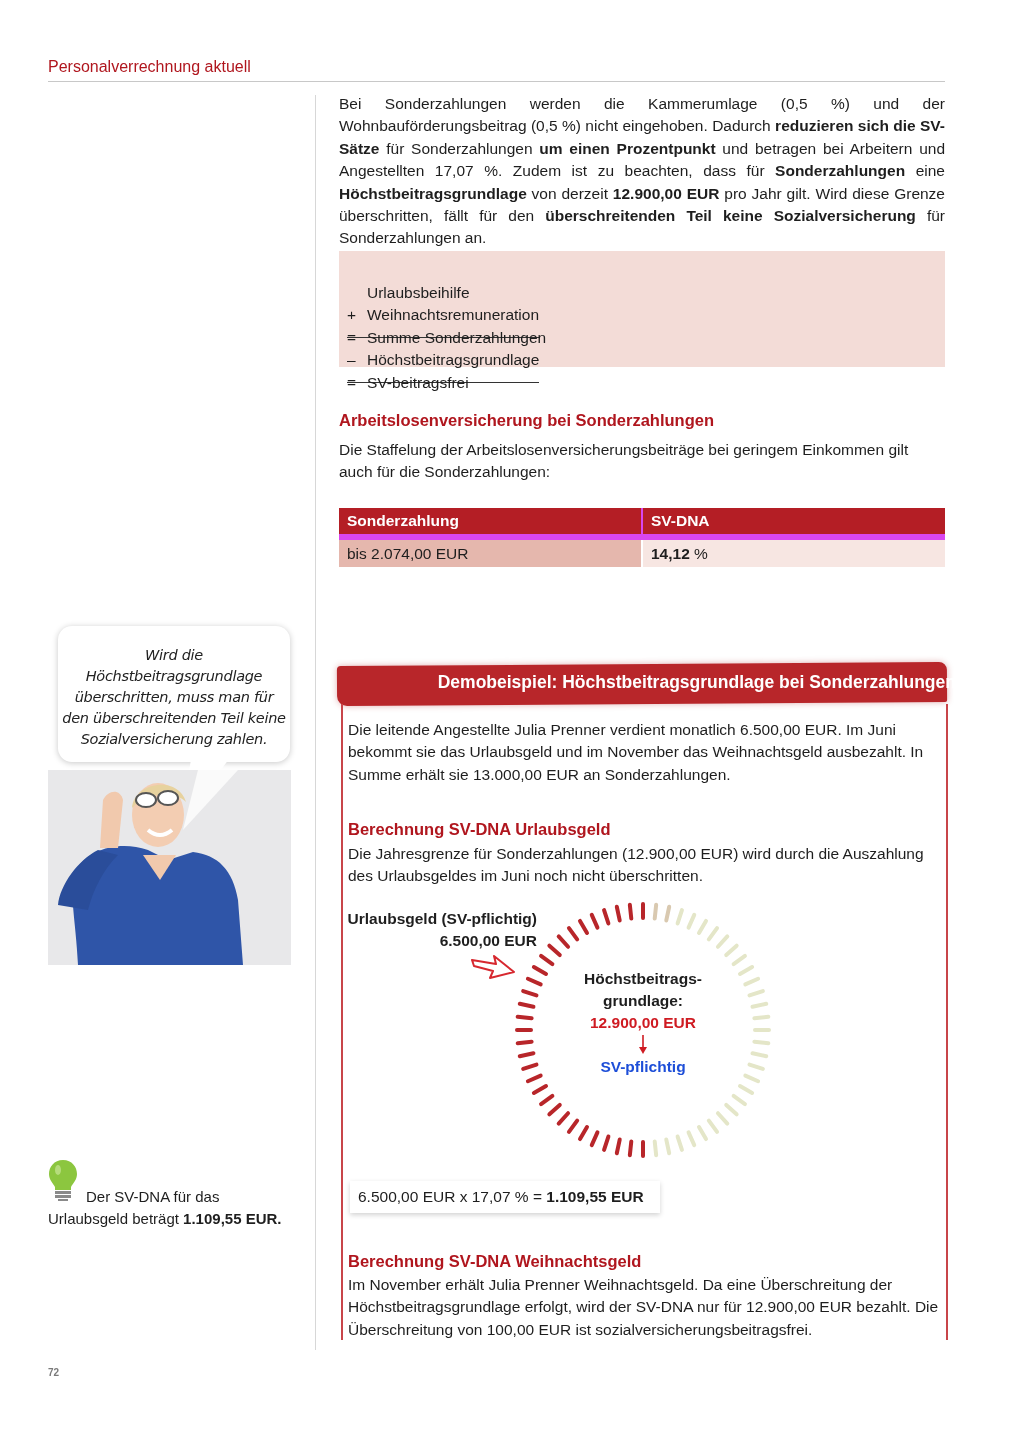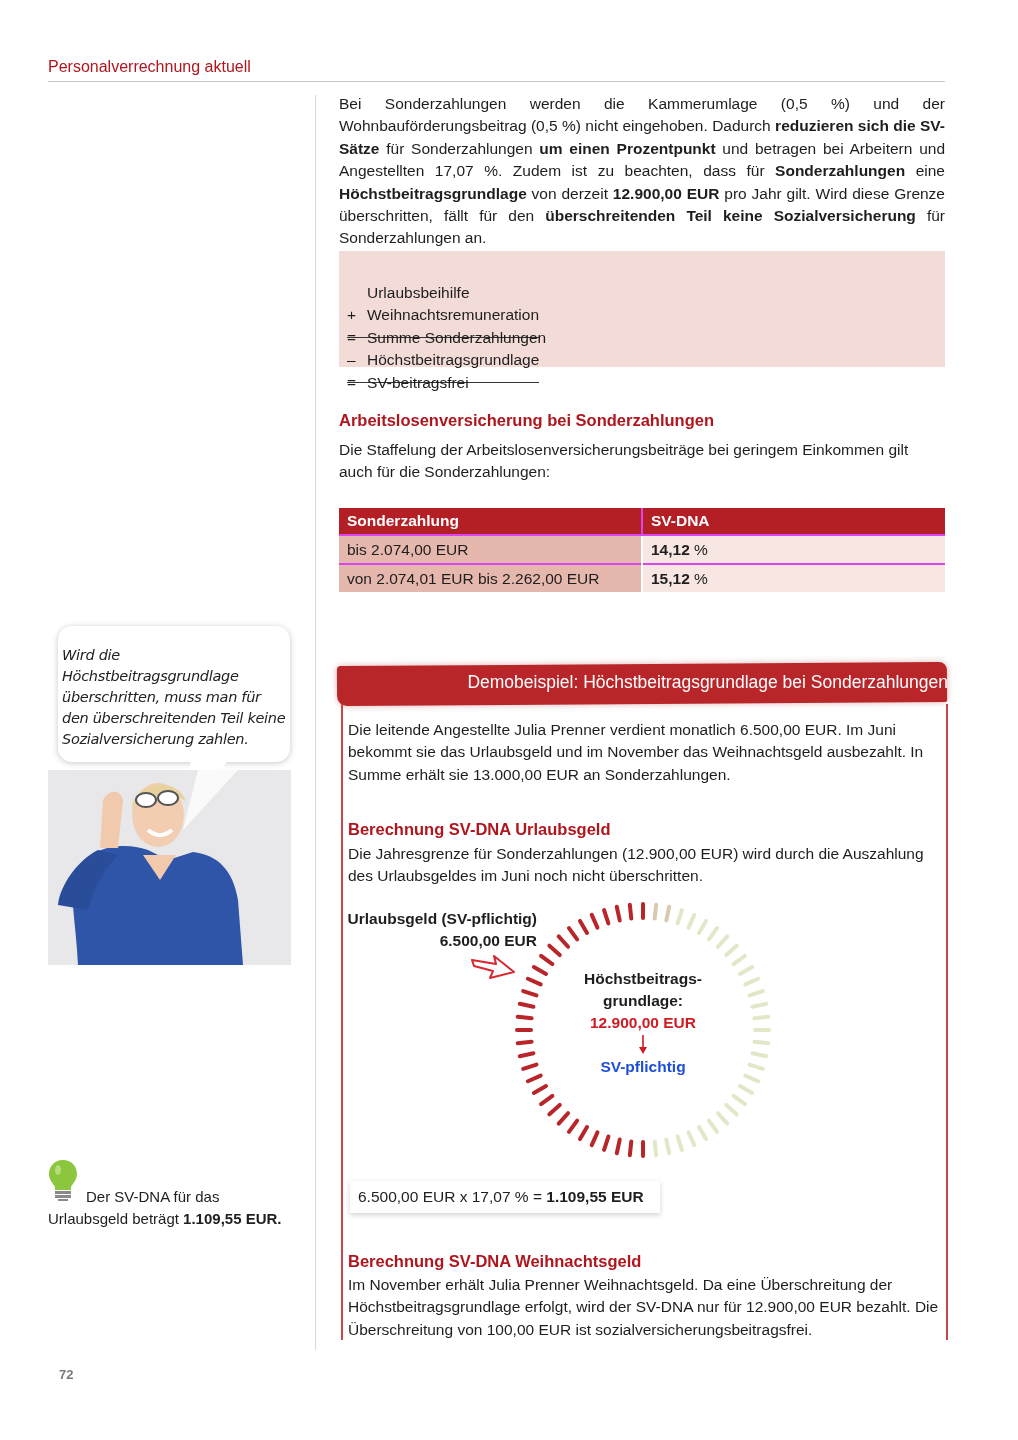--- a/index.html
+++ b/index.html
@@ -2,66 +2,66 @@
 <html><head>
 <meta charset="utf-8">
 <style>
   html, body { margin:0; padding:0; background:#ffffff; }
   body { width:1018px; height:1440px; position:relative; overflow:hidden;
          font-family:"Liberation Sans", sans-serif; color:#1e1e1e; }
   .abs { position:absolute; }
   .running-head { left:48px; top:58px; font-size:16px; color:#b0161e; }
   .head-rule { left:48px; top:81px; width:897px; height:1px; background:#c8c8c8; }
   .col-rule { left:315px; top:95px; width:1px; height:1255px; background:#d7d7d7; }
-  .page-number { left:48px; top:1367px; font-size:13px; color:#7a7a7a; font-weight:bold;margin-left:11px; }
+  .page-number { left:48px; top:1367px; font-size:10px; color:#7a7a7a; font-weight:bold; }
 
   .body-text { font-size:15.5px; line-height:22.4px; color:#1e1e1e; }
   .intro { left:339px; top:93px; width:606px; text-align:justify; }
   .intro b { font-weight:bold; }
 
   .formula-box { left:339px; top:251px; width:606px; height:116px; background:#f3dcd7; }
   .formula-box .line { position:absolute; left:8px; font-size:15.5px; line-height:22px; white-space:nowrap;margin-top:27px; }
   .formula-box .op { display:inline-block; width:20px; }
   .formula-box .ul { border-bottom:1px solid #333; padding-bottom:14px; }
 
   .h-red { font-size:16.5px; font-weight:bold; color:#b0161e; }
   .alv-title { left:339px; top:411px; }
   .alv-text { left:339px; top:439px; width:606px; }
 
   table.alv { position:absolute; left:339px; top:508px; width:606px; border-collapse:collapse; font-size:15.5px; }
   table.alv th { background:#b41e25; color:#fff; text-align:left; font-weight:bold; padding:0 8px; height:26px; }
-  table.alv td { padding:0 8px; height:27px; border-top:2px solid #d946ef; }
+  table.alv td { padding:0 8px; height:27px; border-top:6px solid #d946ef; }
   table.alv td.c1 { background:#e5b7ad; width:286px; border-right:2px solid #fff; }
   table.alv td.c2 { background:#f7e6e2; font-weight:bold; }
   table.alv td.c2 span.pct { font-weight:normal; }
   table.alv th.c1 { border-right:2px solid #d946ef; }
 
   .demo-banner { left:337px; top:664px; width:610px; height:40px; background:#b8262a;
                  border-radius:4px 8px 2px 10px; transform:rotate(-0.4deg);
                  box-shadow:0 0 6px rgba(170,30,35,0.35); }
-  .demo-banner-title { left:329px; top:672px; width:603px; text-align:right; color:#fff; font-size:17.5px; font-weight:normal;padding-left:16px; }
+  .demo-banner-title { left:337px; top:672px; width:603px; text-align:right; color:#fff; font-size:17.5px; font-weight:bold;padding-left:16px; }
   .demo-frame { left:341px; top:704px; width:603px; height:636px; border-left:2px solid #c8454a; border-right:2px solid #c8454a; }
   .demo-p1 { left:348px; top:719px; width:590px; }
   .demo-h2 { left:348px; top:820px; }
   .demo-p2 { left:348px; top:843px; width:590px; }
 
   .diag-label { left:340px; top:908px; width:197px; text-align:right; font-size:15.5px; font-weight:bold; line-height:22px; }
   .gauge { left:505px; top:900px; width:276px; height:260px; }
   .gauge-center { left:563px; top:968px; width:160px; text-align:center; font-weight:bold; font-size:15.5px; line-height:22px; }
   .gauge-value { color:#cf1b22; }
   .gauge-result { color:#1d4ed8; }
   .calc-box { left:350px; top:1181px; width:310px; height:32px; background:#fff;
               box-shadow:0 2px 5px rgba(0,0,0,0.18); font-size:15.5px; line-height:32px; padding-left:8px; box-sizing:border-box; }
 
   .demo-h3 { left:348px; top:1252px; }
   .demo-p3 { left:348px; top:1274px; width:598px; }
 
   .bubble { left:58px; top:626px; width:232px; height:136px; background:#fff; border-radius:14px;
             box-shadow:0 1px 6px rgba(0,0,0,0.22); }
-  .bubble-text { left:62px; top:645px; width:224px; font-size:14.5px; line-height:21px;
+  .bubble-text { left:62px; top:645px; width:224px; text-align:center; font-size:14.5px; line-height:21px;
                  font-family:"DejaVu Sans", sans-serif; font-style:italic; color:#222; letter-spacing:-0.3px; }
   .photo { left:48px; top:770px; width:243px; height:195px; background:#e9e9ea; overflow:hidden; }
 
   .tip-text { left:48px; top:1186px; width:250px; font-size:15px; line-height:22px; }
   .tip-text .indent { display:inline-block; width:38px; }
 </style>
 </head>
 <body>
 
 <div class="abs running-head">Personalverrechnung aktuell</div>
@@ -85,24 +85,20 @@
   <thead>
     <tr>
       <th class="c1">Sonderzahlung</th>
       <th>SV-DNA</th>
     </tr>
   </thead>
   <tbody>
     <tr>
       <td class="c1">bis 2.074,00 EUR</td>
       <td class="c2"><span>14,12</span><span class="pct"> %</span></td>
-    </tr>
-    <tr>
-      <td class="c1">von 2.074,01 EUR bis 2.262,00 EUR</td>
-      <td class="c2"><span>15,12</span><span class="pct"> %</span></td>
     </tr>
   </tbody>
 </table>
 
 <div class="abs demo-banner"></div>
 <div class="abs demo-banner-title">Demobeispiel: Höchstbeitragsgrundlage bei Sonderzahlungen</div>
 <div class="abs demo-frame"></div>
 <div class="abs body-text demo-p1">Die leitende Angestellte Julia Prenner verdient monatlich 6.500,00 EUR. Im Juni bekommt sie das Urlaubsgeld und im November das Weihnachtsgeld ausbezahlt. In Summe erhält sie 13.000,00 EUR an Sonderzahlungen.</div>
 <div class="abs h-red demo-h2">Berechnung SV-DNA Urlaubsgeld</div>
 <div class="abs body-text demo-p2">Die Jahresgrenze für Sonderzahlungen (12.900,00 EUR) wird durch die Auszahlung des Urlaubsgeldes im Juni noch nicht überschritten.</div>

